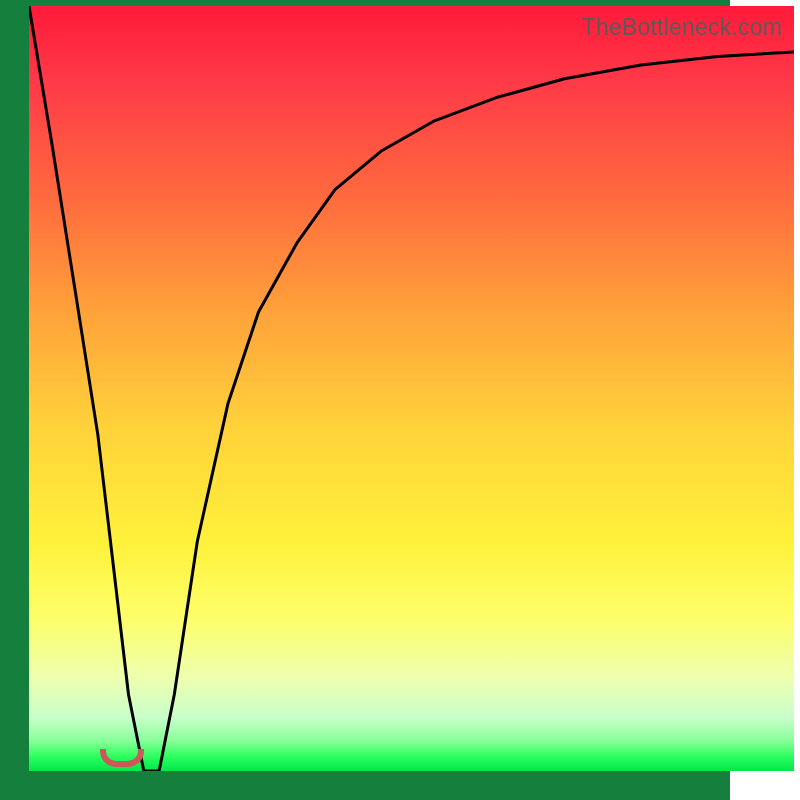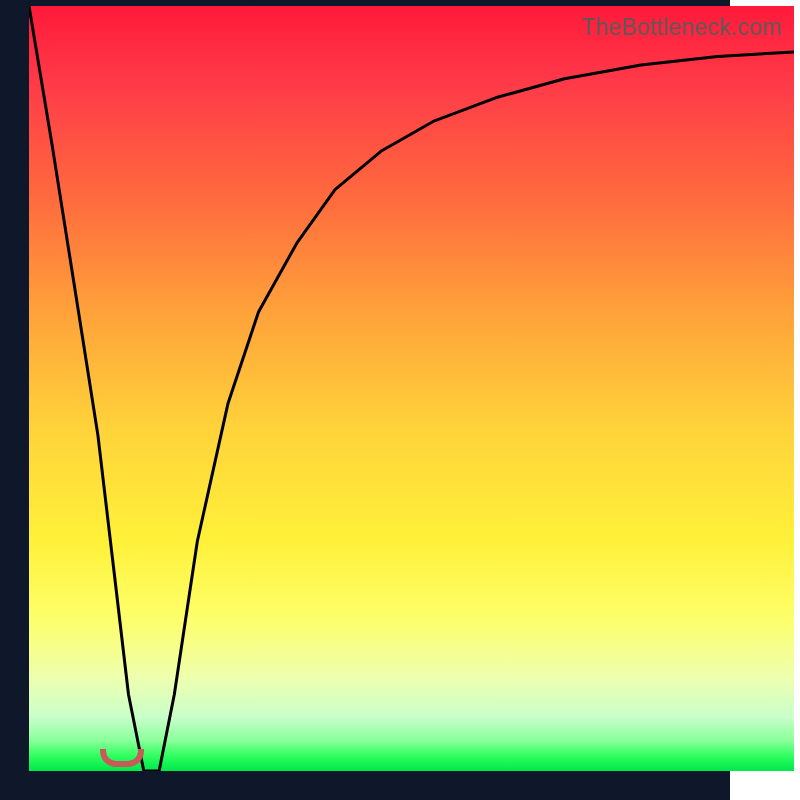--- a/index.html
+++ b/index.html
@@ -1,20 +1,20 @@
 <!DOCTYPE html>
 <html><head>
 <meta charset="utf-8">
 <style>
   * { margin: 0; padding: 0; box-sizing: border-box; }
   body { width: 800px; height: 800px; overflow: hidden; position: relative; font-family: Arial, sans-serif; }
   .outer {
     width: 730px;
     height: 800px;
-    background: #0f172a;
+    background: #15803d;
     position: relative;
   }
   .plot-area {
     position: absolute;
     left: 29px;
     top: 6px;
     width: 765px;
     height: 765px;
     background: linear-gradient(to bottom,
       #ff1a3a 0%,

